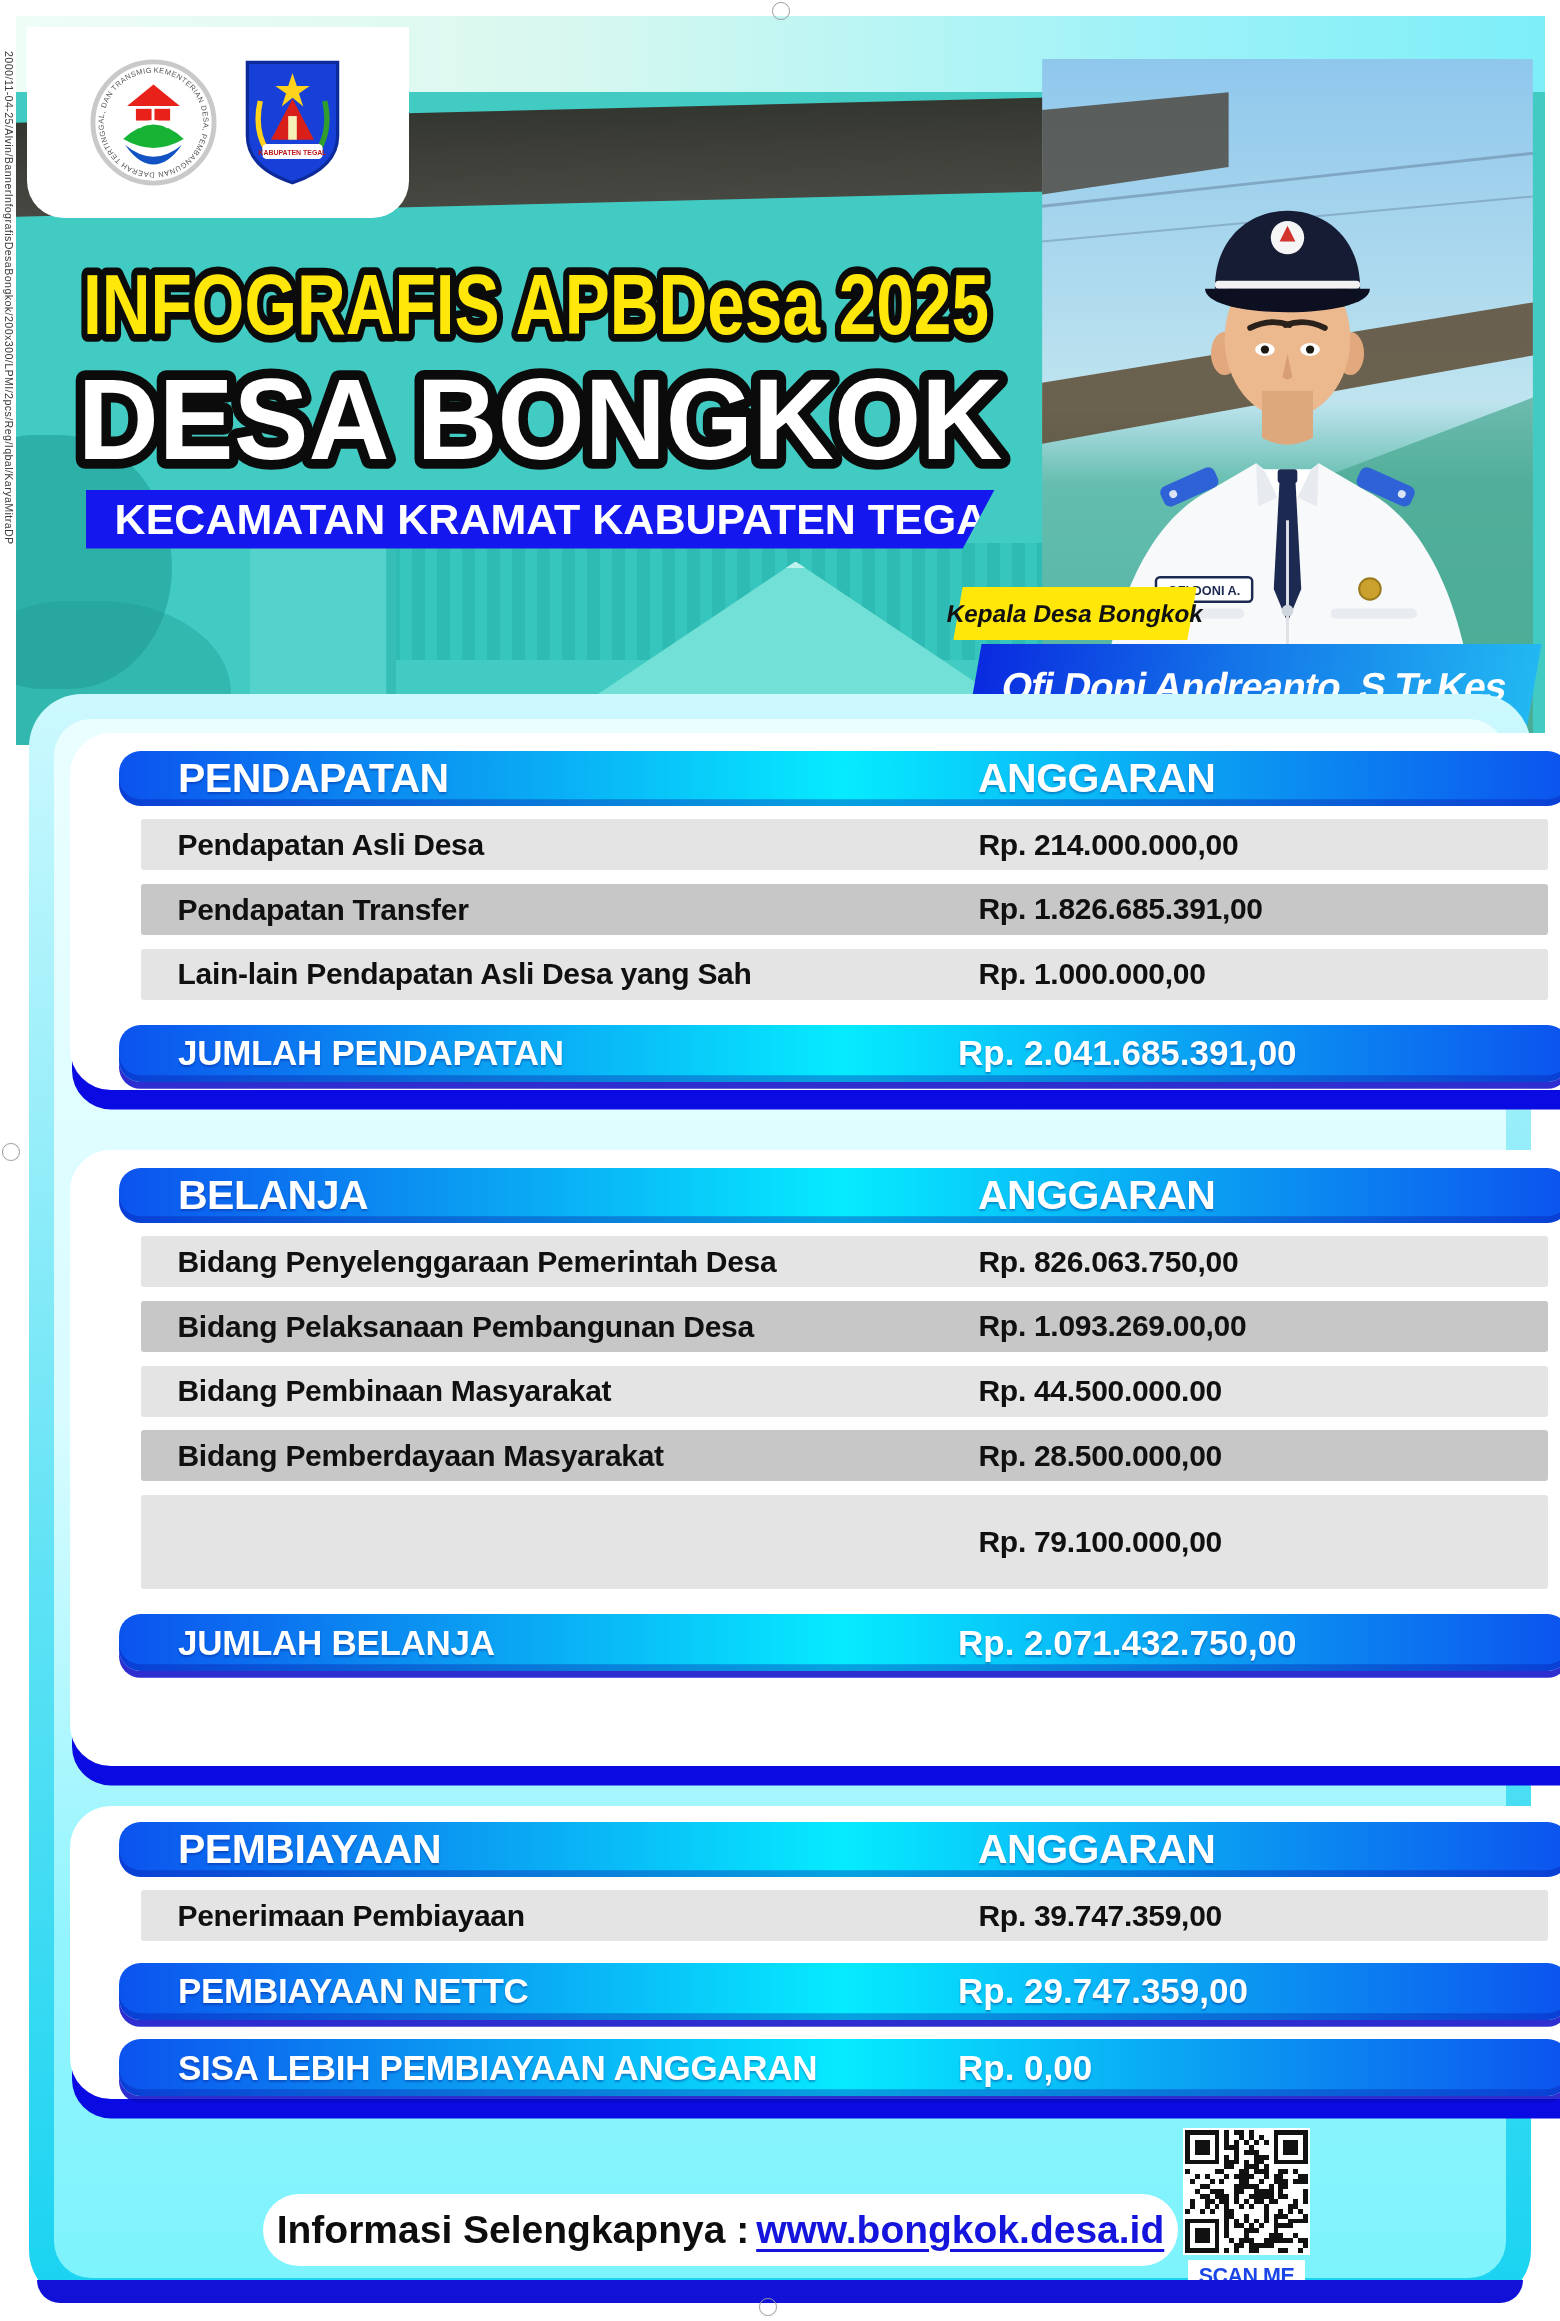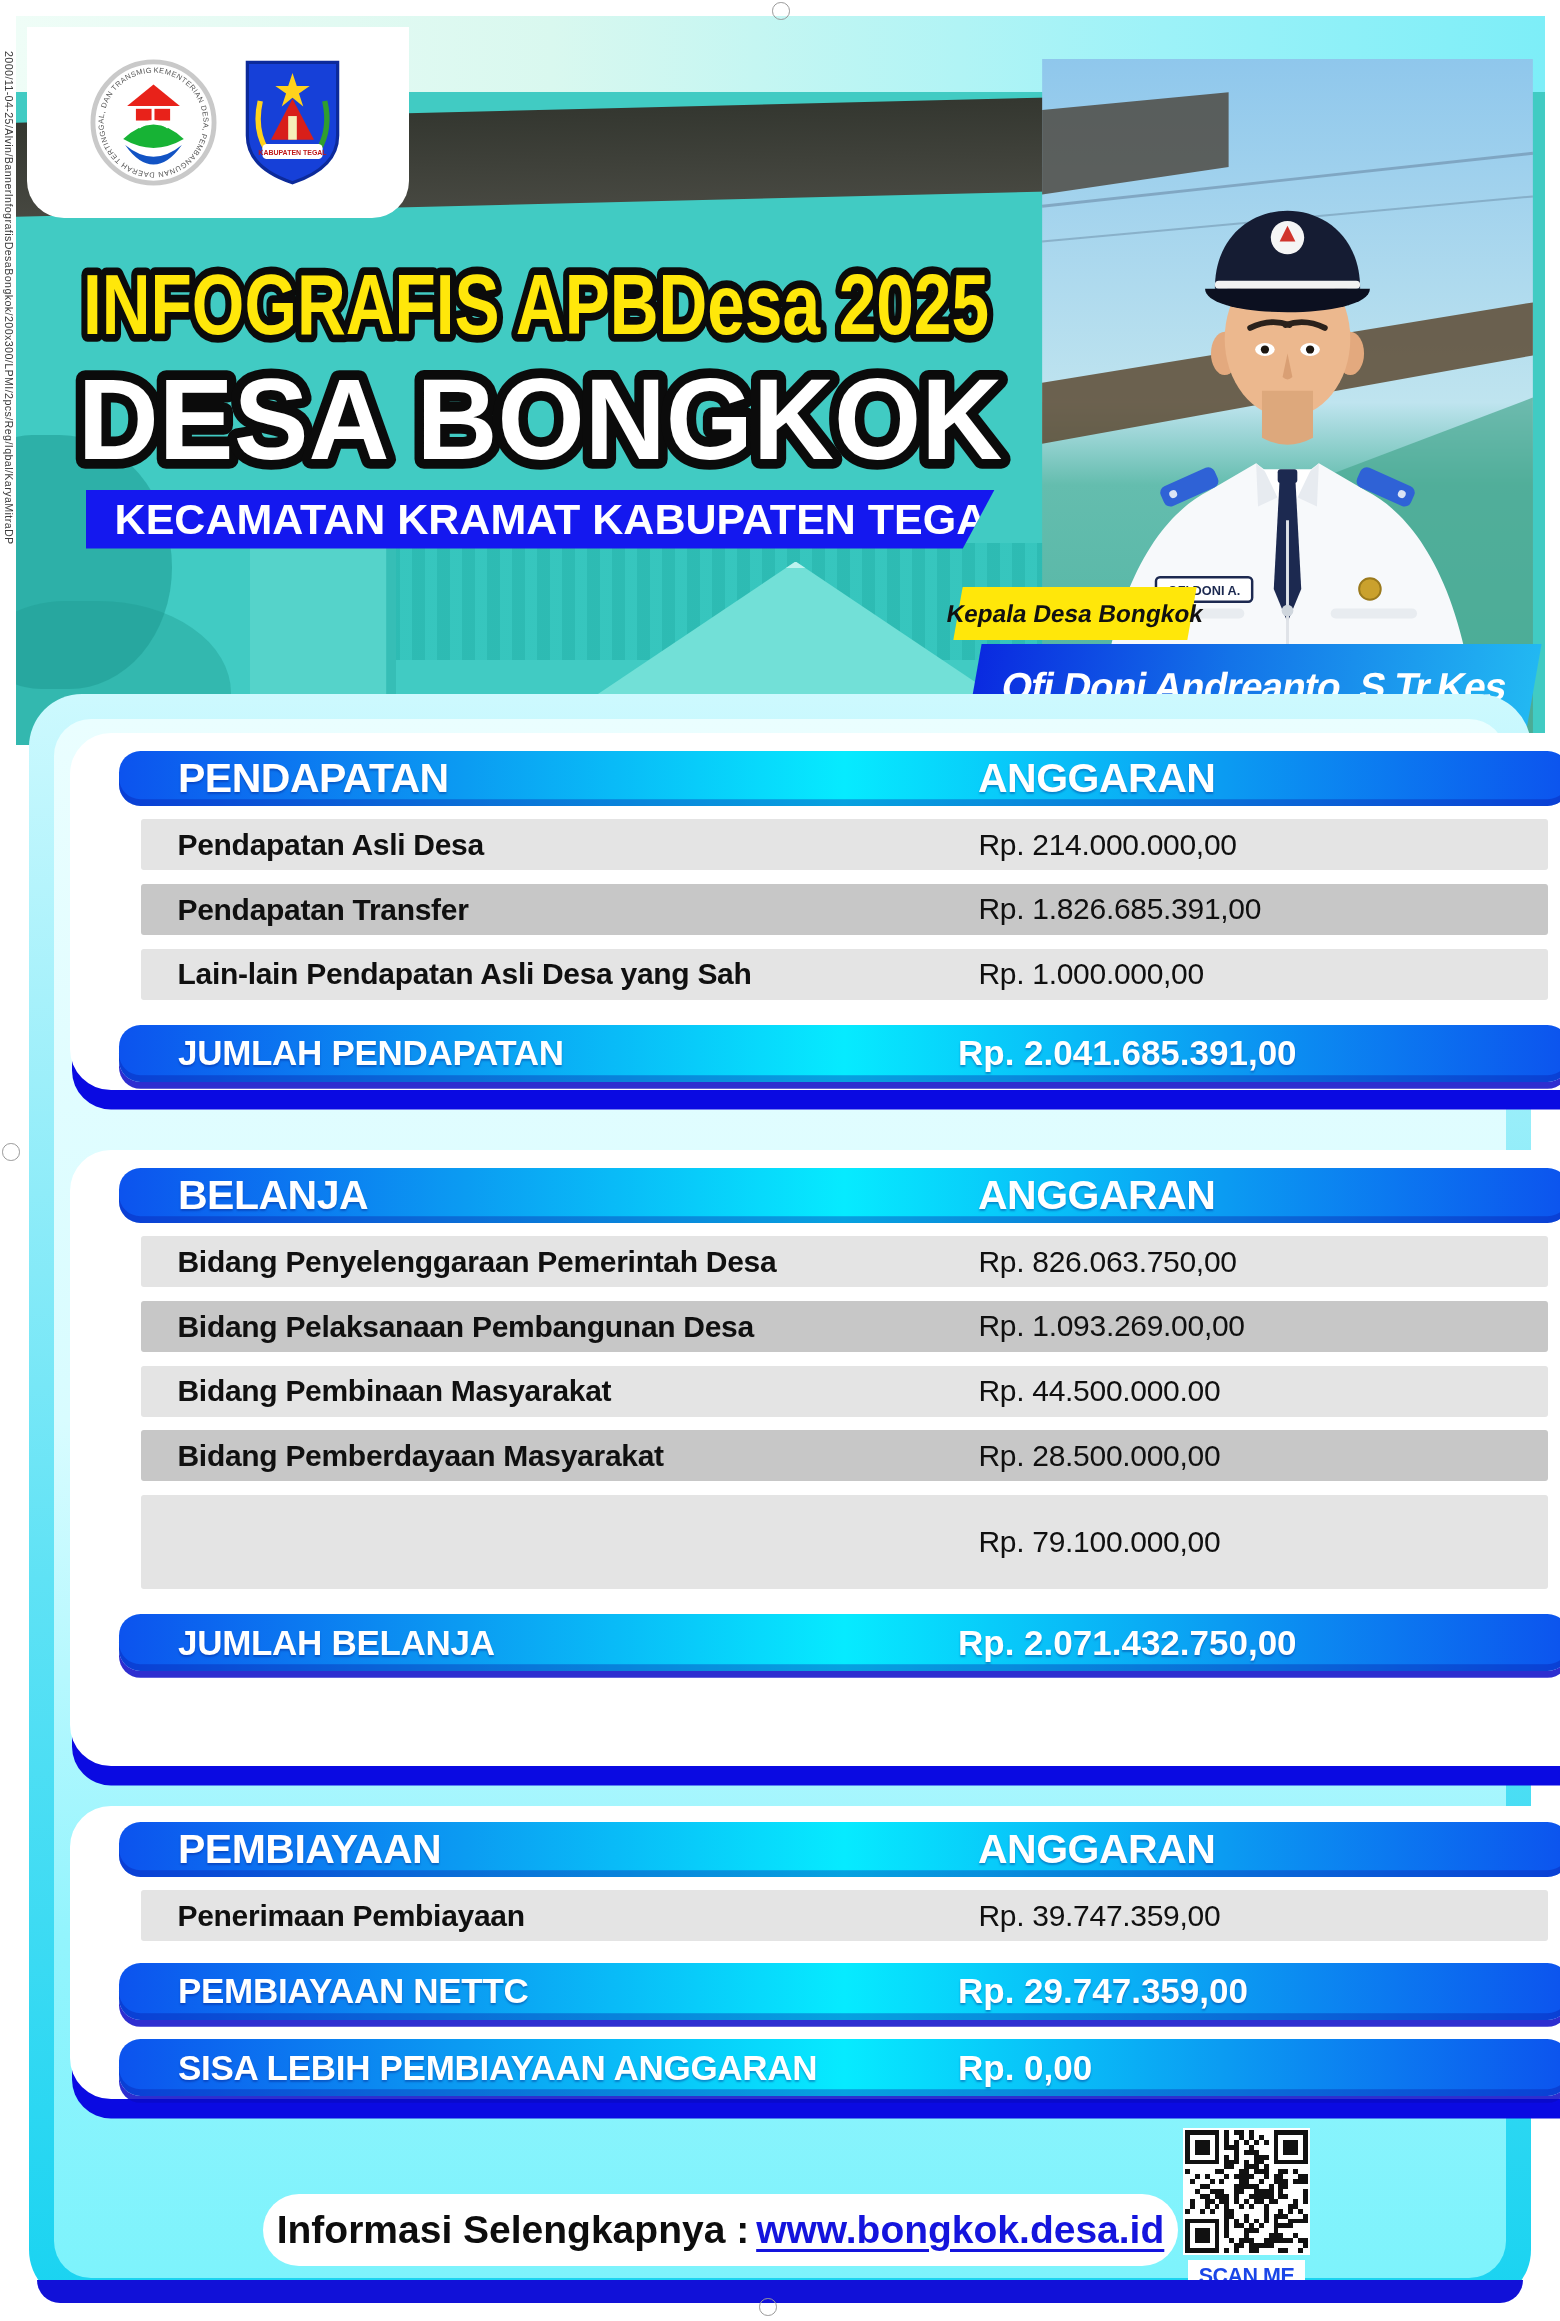--- a/index.html
+++ b/index.html
@@ -55,21 +55,21 @@
   .bar{position:relative;height:55px;border-radius:21.5px;margin-top:17.6px;
        background:linear-gradient(90deg,#0c53ee 0%,#0b9cf2 24%,#06ebff 50%,#0b9cf2 76%,#0c53ee 100%);
        box-shadow:inset 0 -6.8px 0 rgba(8,25,165,.35);display:flex;align-items:center;}
   .bar .lbl{color:#fff;font-weight:bold;font-size:41px;letter-spacing:-0.5px;margin-left:59px;white-space:nowrap;text-shadow:0 2px 2px rgba(0,20,120,.35);}
   .bar .val{position:absolute;left:859px;top:50%;transform:translateY(-50%);color:#fff;font-weight:bold;font-size:41px;letter-spacing:-0.5px;white-space:nowrap;text-shadow:0 2px 2px rgba(0,20,120,.35);}
 
   .row{position:relative;height:51px;margin:13.7px 21.5px 0 21.5px;border-radius:2.9px;display:flex;align-items:center;}
   .row:nth-of-type(odd){background:#c7c7c7;}
   .row:nth-of-type(even){background:#e4e4e4;}
   .row .lbl{color:#101010;font-weight:bold;font-size:30px;letter-spacing:-0.3px;margin-left:37px;max-width:644px;line-height:1.45;}
-  .row .val{position:absolute;left:838px;top:50%;transform:translateY(-50%);color:#101010;font-weight:normal;font-size:30px;letter-spacing:-0.3px;white-space:nowrap;}
+  .row .val{position:absolute;left:838px;top:50%;transform:translateY(-50%);color:#101010;font-weight:bold;font-size:30px;letter-spacing:-0.3px;white-space:nowrap;}
   .row.tall{height:94px;}
 
   .total{position:relative;height:57px;border-radius:21.5px;margin-top:25px;
          background:linear-gradient(90deg,#0c53ee 0%,#0b9cf2 24%,#06ebff 50%,#0b9cf2 76%,#0c53ee 100%);
          box-shadow:inset 0 -6.8px 0 rgba(8,25,165,.35),0 6.8px 0 rgba(9,9,200,.85);display:flex;align-items:center;}
   .total .lbl{color:#fff;font-weight:bold;font-size:35px;letter-spacing:-0.3px;margin-left:59px;white-space:nowrap;text-shadow:0 2px 2px rgba(0,20,120,.35);}
   .total .val{position:absolute;left:839px;top:50%;transform:translateY(-50%);color:#fff;font-weight:bold;font-size:35px;white-space:nowrap;text-shadow:0 2px 2px rgba(0,20,120,.35);}
   .total.t2{margin-top:23.4px;}
   .c3 .bar{margin-top:15.6px;}
   .c3 .total{margin-top:21.5px;}

